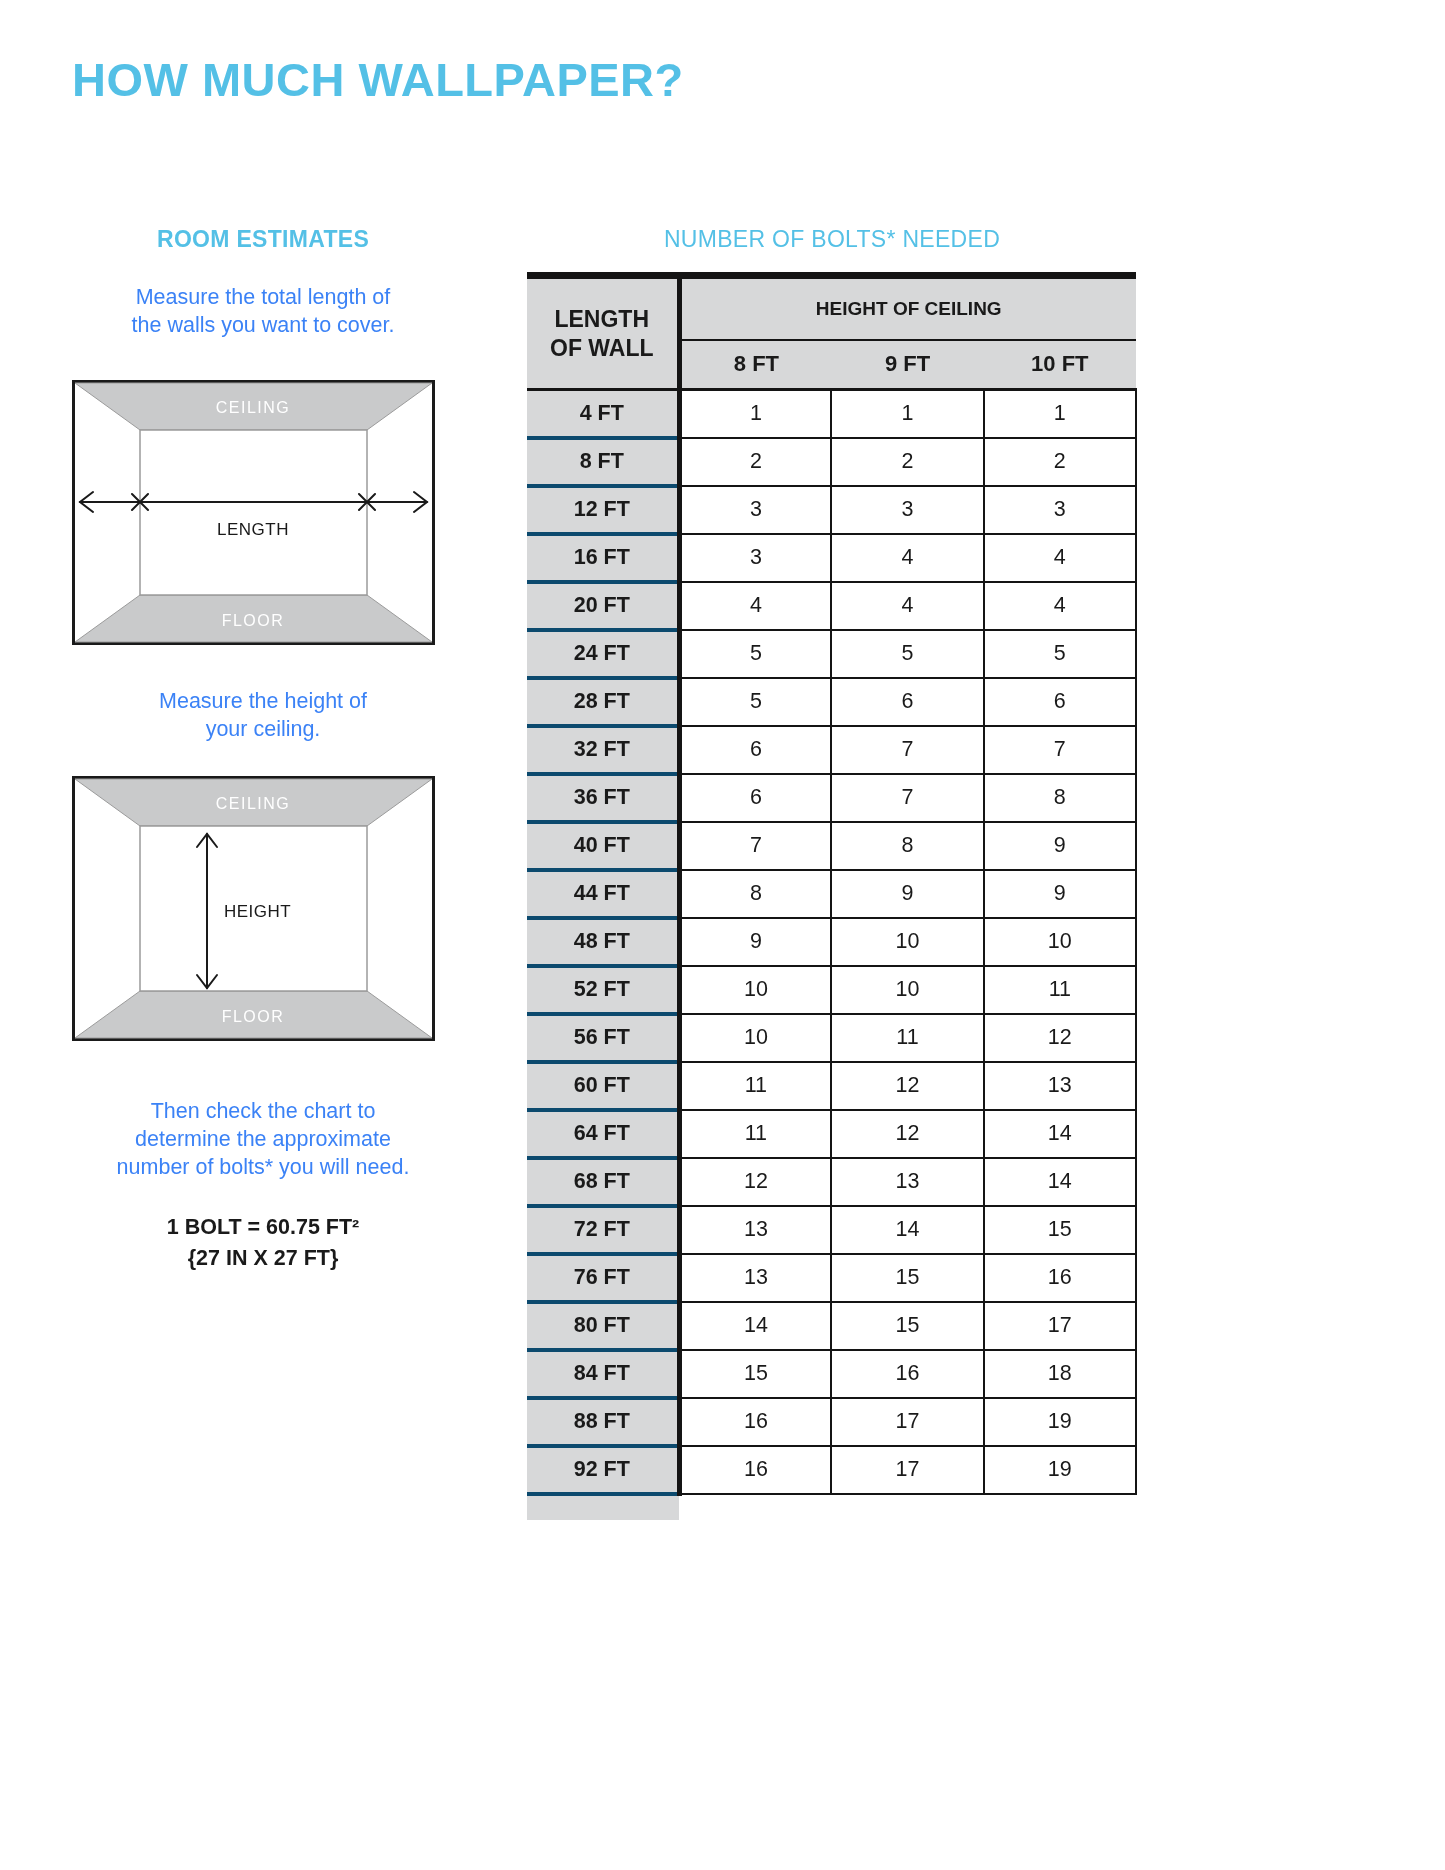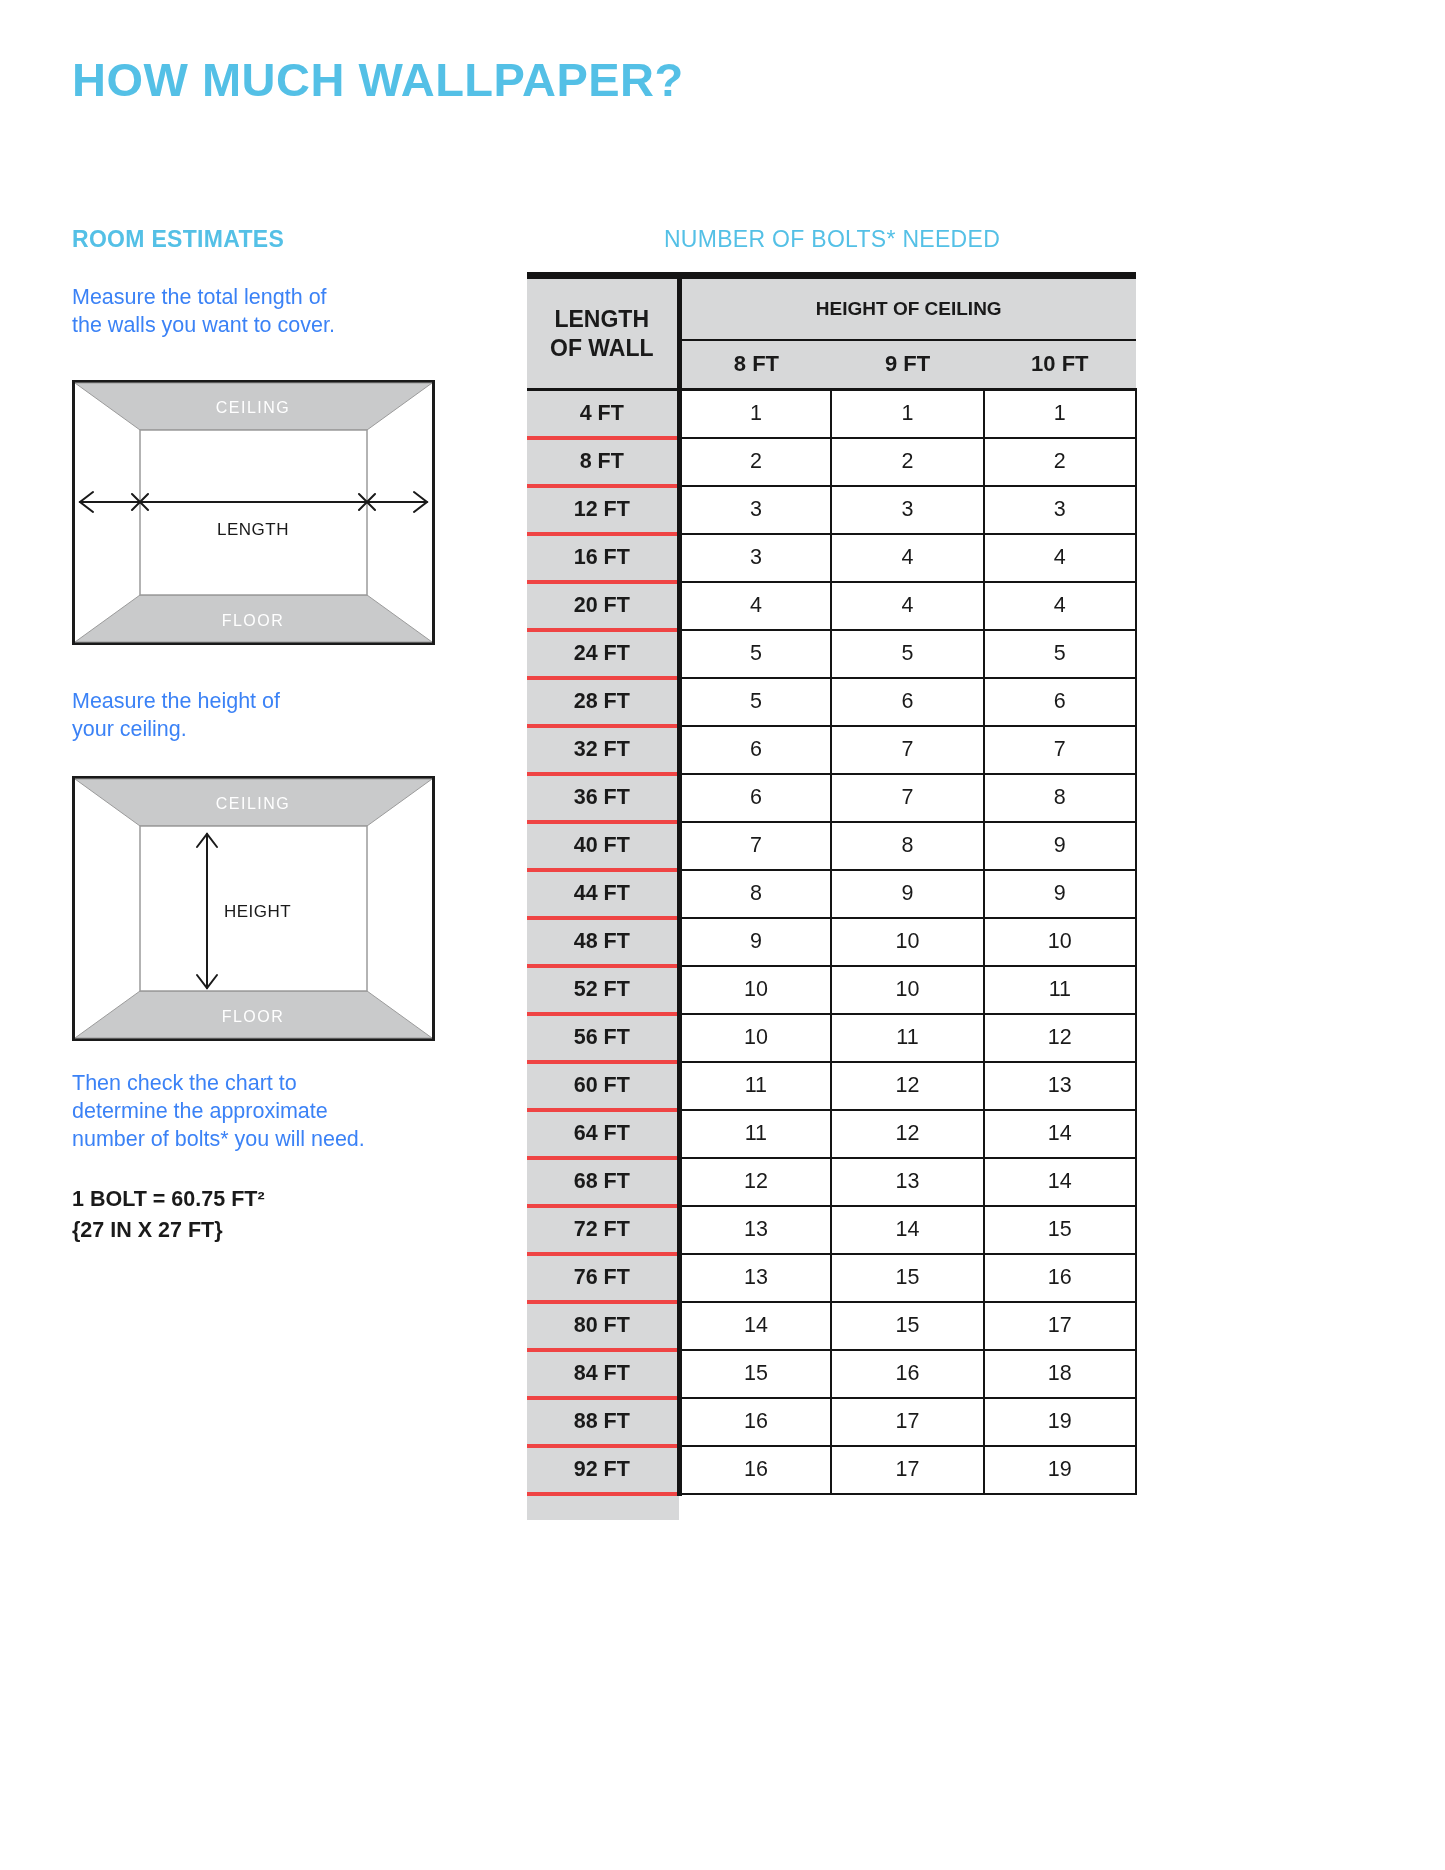--- a/index.html
+++ b/index.html
@@ -15,32 +15,32 @@
     font-family:"Liberation Sans","DejaVu Sans",sans-serif;
     color:#1a1a1a;overflow:hidden;
   }
   .page{position:absolute;inset:0;background:#fff;}
   .title{
     position:absolute;left:72px;top:52px;
     font-size:47px;font-weight:bold;color:var(--accent);
     letter-spacing:0.5px;
   }
   
-  .left-col{position:absolute;left:72px;top:226px;width:382px;}
+  .left-col{position:absolute;left:72px;top:226px;width:382px;text-align:center;}
   .section-heading{
     font-size:23px;font-weight:bold;color:var(--accent);letter-spacing:0.3px;
   }
   .body-text{
     font-size:21.5px;line-height:1.32;white-space:pre-line;margin-top:30px;color:#3b82f6;
   }
   .diagram{width:363px;height:265px;display:block;}
   .diagram.first{margin-top:40px;}
   .diagram.second{margin-top:32px;}
   .para-2{margin-top:42px;}
-  .para-3{margin-top:28px;}
+  .para-3{margin-top:56px;}
   .footnote{margin-top:82px;font-size:21.5px;font-weight:bold;line-height:1.3;}
   .footnote .line2{padding-left:18px;}
   .bolt-eq{margin-top:30px;font-size:21.5px;font-weight:bold;line-height:1.45;}
   
   .room-frame{fill:#ffffff;stroke:#1a1a1a;stroke-width:3;}
   .band{fill:var(--diagram-gray);stroke:#9b9b9b;stroke-width:1;}
   .back-wall{fill:#ffffff;stroke:#9b9b9b;stroke-width:1.5;}
   .band-label{
     fill:#ffffff;font-size:16px;letter-spacing:1.5px;text-anchor:middle;
     font-family:"Liberation Sans","DejaVu Sans",sans-serif;
@@ -75,21 +75,21 @@
     font-size:19px;font-weight:bold;height:64px;
   }
   .sub-head{
     background:var(--table-gray);
     border-bottom:3px solid var(--line);
     font-size:22px;font-weight:bold;height:50px;
   }
   .len-cell{
     width:152px;background:var(--table-gray);
     border-right:5px solid var(--line);
-    border-bottom:4px solid #ef4444;
+    border-bottom:4px solid #0c4a6e;
     font-size:21.5px;font-weight:bold;height:48px;
   }
   .val-cell{
     border-right:2px solid var(--line);
     border-bottom:2px solid var(--line);
     font-size:21.5px;height:48px;background:#fff;
   }
   .len-stub{background:var(--table-gray);height:26px;border:none;}
   .stub-empty{background:#fff;border:none;}
 </style>

